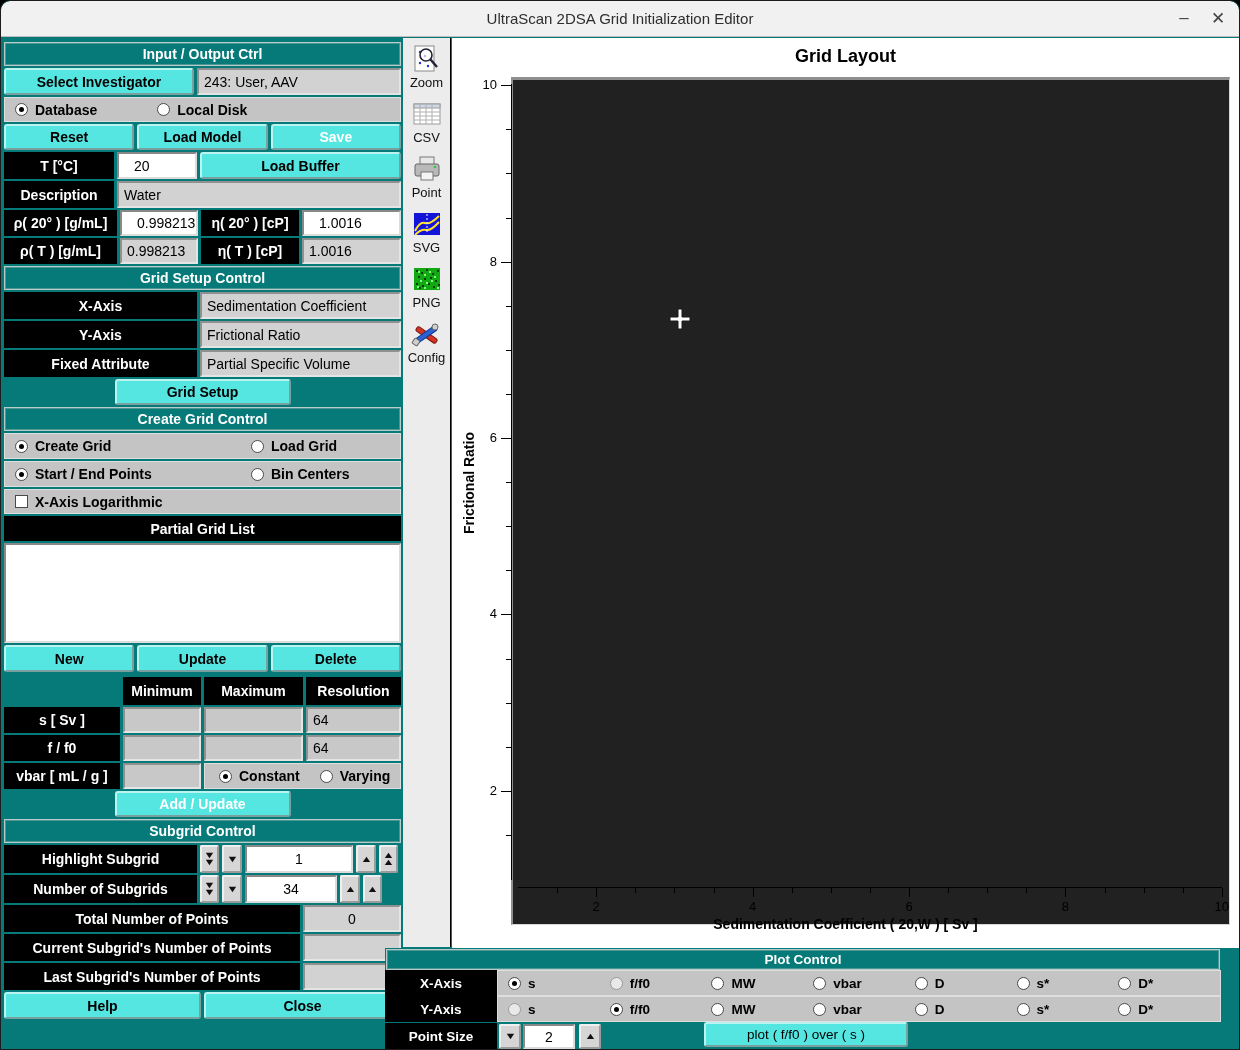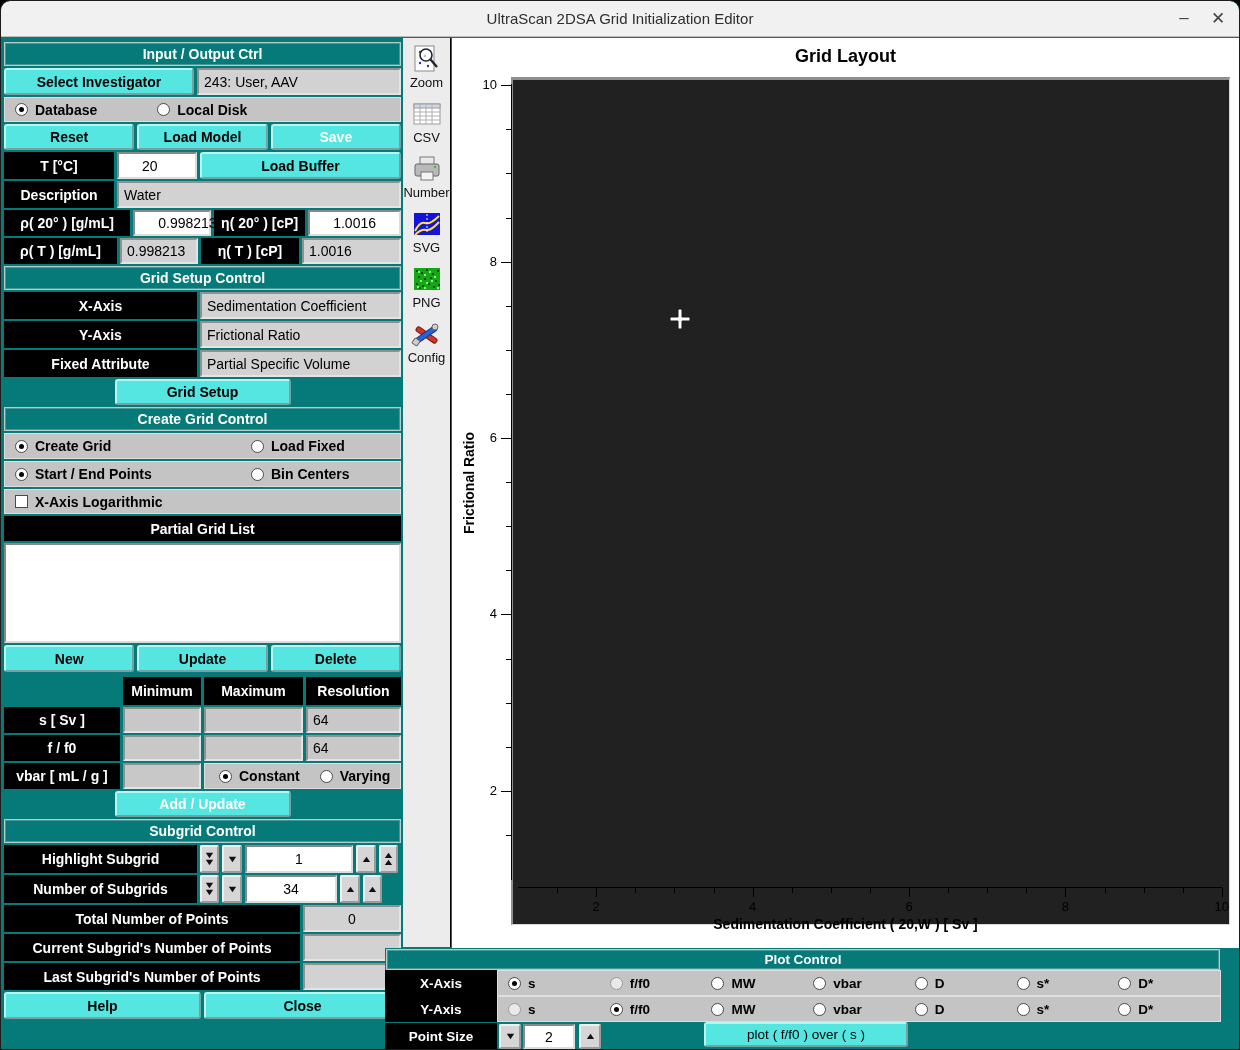--- a/index.html
+++ b/index.html
@@ -17,21 +17,21 @@
   #btn-close { right:4px; }
   
   #left { position:absolute; left:3px; top:41px; width:397px; display:flex; flex-direction:column; gap:2px; }
   .hdr { height:24px; background:#067a78; border:1px solid #b7cbca; box-shadow:inset 0 0 0 1px #4e9693;
          color:#fff; font-weight:bold; font-size:14px; display:flex; align-items:center; justify-content:center; }
   .row { display:flex; gap:3px; height:27px; }
   .cyan { background:#55e6e2; border:2px outset #b9f4f1; border-radius:3px; color:#000; font-weight:bold;
           font-size:14px; display:flex; align-items:center; justify-content:center; cursor:default; }
   .cyan.dis { color:#fff; }
   .blk { background:#000; color:#fff; font-weight:bold; font-size:14px; display:flex; align-items:center; justify-content:center; }
-  .fw { background:#fff; border:2px inset #dcdcdc; font-size:14px; color:#000; display:flex; align-items:center; padding:0 23px; }
+  .fw { background:#fff; border:2px inset #dcdcdc; font-size:14px; color:#000; display:flex; align-items:center; padding:0 15px; }
   .fg { background:#d2d2d2; border:2px inset #e4e4e4; font-size:14px; color:#000; display:flex; align-items:center; padding:0 5px; }
   .silver { background:#c4c4c4; border:1px solid #dedede; display:flex; align-items:center; font-weight:bold; font-size:14px; color:#000;gap:36px; }
   .rc { width:13px; height:13px; border-radius:50%; background:#fff; border:1px solid #4a4a4a; display:inline-block;
         position:relative; margin-right:7px; flex:none; }
   .rc.checked::after { content:""; position:absolute; left:3px; top:3px; width:5px; height:5px; border-radius:50%; background:#000; }
   .rc.dis { border-color:#9a9a9a; background:#e9e9e9; }
   .radio { display:flex; align-items:center; cursor:default; }
   .cb { width:13px; height:13px; background:#fff; border:1px solid #4a4a4a; display:inline-block; margin-right:7px; flex:none; }
   .spinbtn { background:#d6d6d6; border:2px outset #efefef; border-radius:2px; display:flex; flex-direction:column;
              align-items:center; justify-content:center; color:#111; cursor:default; line-height:7px; font-size:9px; }
@@ -118,21 +118,21 @@
       <div class="fw" style="width:80px">20</div>
       <div class="cyan" style="flex:1">Load Buffer</div>
     </div>
 
     <div class="row">
       <div class="blk" style="width:110px">Description</div>
       <div class="fg" style="flex:1">Water</div>
     </div>
 
     <div class="row" style="height:26px">
-      <div class="blk" style="width:136px">ρ( 20° ) [g/mL]</div>
+      <div class="blk" style="width:113px">ρ( 20° ) [g/mL]</div>
       <div class="fw" style="width:78px">0.998213</div>
       <div class="blk" style="width:98px">η( 20° ) [cP]</div>
       <div class="fw" style="flex:1">1.0016</div>
     </div>
 
     <div class="row" style="height:26px">
       <div class="blk" style="width:113px">ρ( T ) [g/mL]</div>
       <div class="fg" style="width:78px">0.998213</div>
       <div class="blk" style="width:98px">η( T ) [cP]</div>
       <div class="fg" style="flex:1">1.0016</div>
@@ -160,21 +160,21 @@
     <div class="hdr">Create Grid Control</div>
 
     <div class="row" style="height:26px">
       <div class="silver" style="flex:1; padding-left:10px">
         <span class="radio" style="width:200px">
             <span class="rc checked"></span>
             <span>Create Grid</span>
           </span>
         <span class="radio">
             <span class="rc"></span>
-            <span>Load Fixed</span>
+            <span>Load Grid</span>
           </span>
       </div>
     </div>
 
     <div class="row" style="height:26px">
       <div class="silver" style="flex:1; padding-left:10px">
         <span class="radio" style="width:200px">
             <span class="rc checked"></span>
             <span>Start / End Points</span>
           </span>
@@ -323,21 +323,21 @@
       </svg>
       <span class="lbl">CSV</span>
     </div>
     <div class="tool">
       <svg width="30" height="30" viewBox="0 0 30 30">
         <rect x="8" y="3" width="14" height="8" fill="#e8e8e8" stroke="#777"></rect>
         <rect x="3" y="10" width="24" height="12" rx="2" fill="#b9b9b9" stroke="#666"></rect>
         <rect x="9" y="18" width="12" height="8" fill="#f4f4f4" stroke="#777"></rect>
         <circle cx="23" cy="13" r="1.3" fill="#3c3"></circle>
       </svg>
-      <span class="lbl">Number</span>
+      <span class="lbl">Point</span>
     </div>
     <div class="tool">
       <svg width="30" height="30" viewBox="0 0 30 30">
         <rect x="2" y="4" width="26" height="22" fill="#1414d8"></rect>
         <path d="M3 22 Q8 12 13 14 T27 7" stroke="#ffe12a" stroke-width="2" fill="none"></path>
         <path d="M3 26 Q9 20 14 21 T27 13" stroke="#ffe12a" stroke-width="2" fill="none"></path>
         <path d="M15 5 v20" stroke="#fff" stroke-width="1" stroke-dasharray="2 2"></path>
       </svg>
       <span class="lbl">SVG</span>
     </div>

